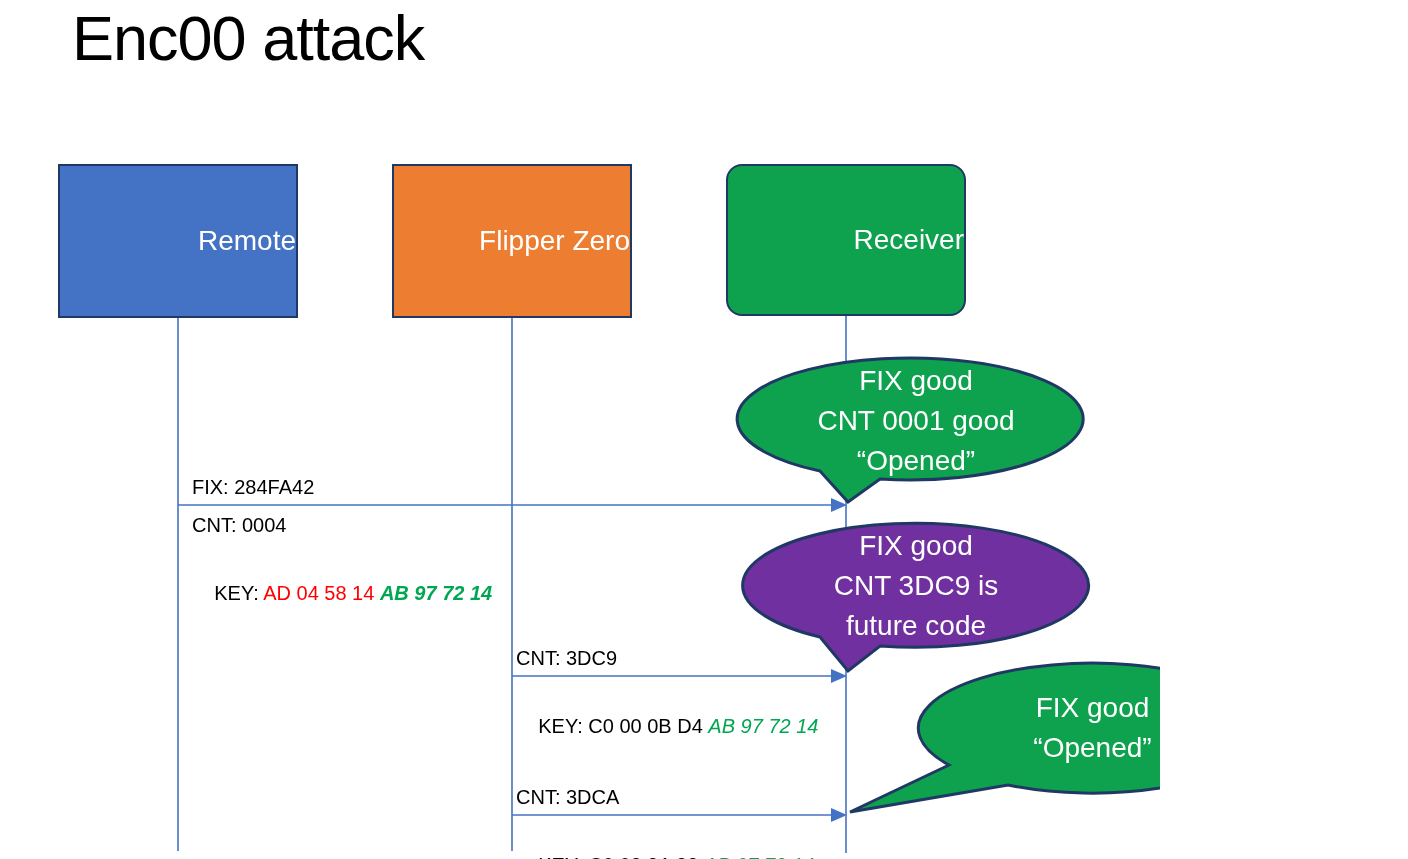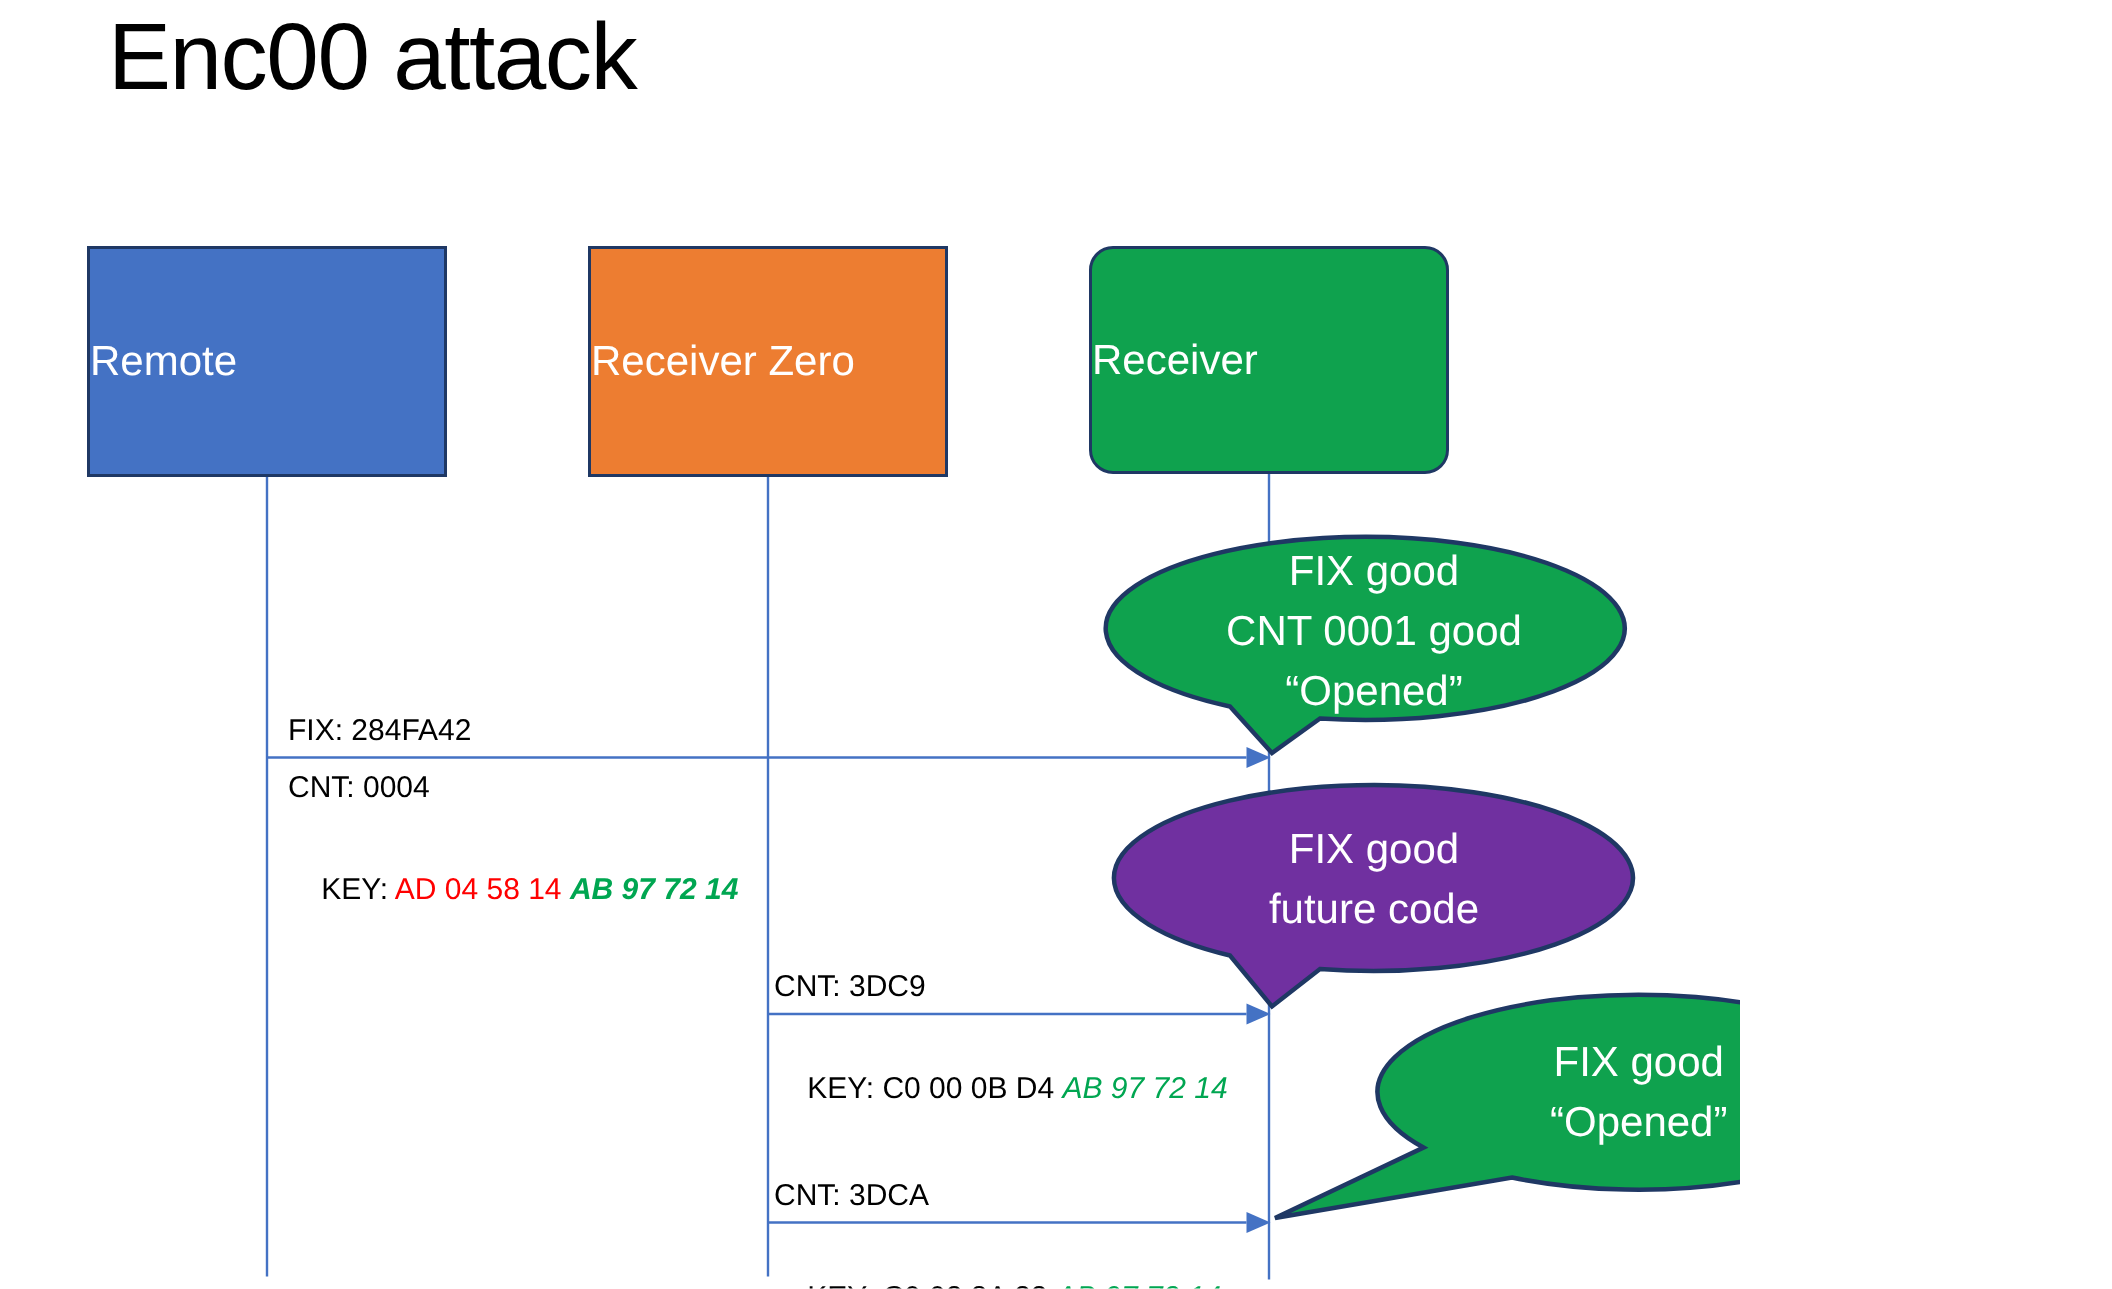--- a/index.html
+++ b/index.html
@@ -14,21 +14,21 @@
   #diagram-svg{position:absolute;left:0;top:0;}
   .lifeline{stroke:var(--arrow-blue);stroke-width:1.6;}
   .msg-line{stroke:var(--arrow-blue);stroke-width:1.6;}
   .msg-head{fill:var(--arrow-blue);}
   .bubble{stroke:var(--shape-border);stroke-width:3;}
   .bubble.green{fill:var(--bubble-green);}
   .bubble.purple{fill:var(--bubble-purple);}
   .page-title{position:absolute;left:72px;top:2px;font-size:63px;font-weight:400;
     color:var(--title-color);letter-spacing:-1px;white-space:nowrap;}
   .actor{position:absolute;width:240px;height:154px;border:2.5px solid var(--shape-border);
-    display:flex;align-items:center;justify-content:flex-start;color:var(--label-text);
+    display:flex;align-items:center;justify-content:flex-end;color:var(--label-text);
     font-size:28px;}
   .actor.remote{left:58px;top:164px;background:var(--remote-fill);}
   .actor.flipper{left:392px;top:164px;background:var(--flipper-fill);}
   .actor.receiver{left:726px;top:164px;height:152px;background:var(--receiver-fill);border-radius:16px;}
   .msg{position:absolute;font-size:20px;color:#000;white-space:pre;line-height:30px;text-align:right;}
   .msg .red{color:var(--key-red);}
   .msg .green{color:var(--key-green);font-style:italic;}
   .msg .bold{font-weight:700;}
   .bubble-text{position:absolute;display:flex;flex-direction:column;align-items:center;
     justify-content:center;color:var(--label-text);font-size:28px;
@@ -62,21 +62,21 @@
 
     <path class="bubble green" d="M 820 471 A 173 61 0 1 1 880 479 L 848 502 Z"></path>
     <path class="bubble purple" d="M 820 637 A 173 62 0 1 1 880 646 L 848 671 Z"></path>
     <path class="bubble green" d="M 949 765 A 174 65 0 1 1 1008 785 L 850 812 Z"></path>
   </svg>
 
   <div class="actor remote">
     <span>Remote</span>
   </div>
   <div class="actor flipper">
-    <span>Receiver Zero</span>
+    <span>Flipper Zero</span>
   </div>
   <div class="actor receiver">
     <span>Receiver</span>
   </div>
 
   <div class="msg" style="left:192px;top:472px">FIX: 284FA42</div>
   <div class="msg" style="left:192px;top:510px">CNT: 0004</div>
   <div class="msg" style="left:192px;top:548px">
     <span>KEY: </span><span class="red">AD 04 58 14 </span><span class="green bold">AB 97 72 14</span>
   </div>
@@ -91,20 +91,21 @@
     <span>KEY: </span><span>C0 02 8A 33 </span><span class="green">AB 97 72 14</span>
   </div>
 
   <div class="bubble-text" style="left:743px;top:360px;width:346px;height:121px">
     <div>FIX good</div>
     <div>CNT 0001 good</div>
     <div>“Opened”</div>
   </div>
   <div class="bubble-text" style="left:743px;top:524px;width:346px;height:124px">
     <div>FIX good</div>
+    <div>CNT 3DC9 is</div>
     <div>future code</div>
   </div>
   <div class="bubble-text" style="left:918px;top:663px;width:349px;height:130px">
     <div>FIX good</div>
     <div>“Opened”</div>
   </div>
 
 </div>
 
 </body></html>

